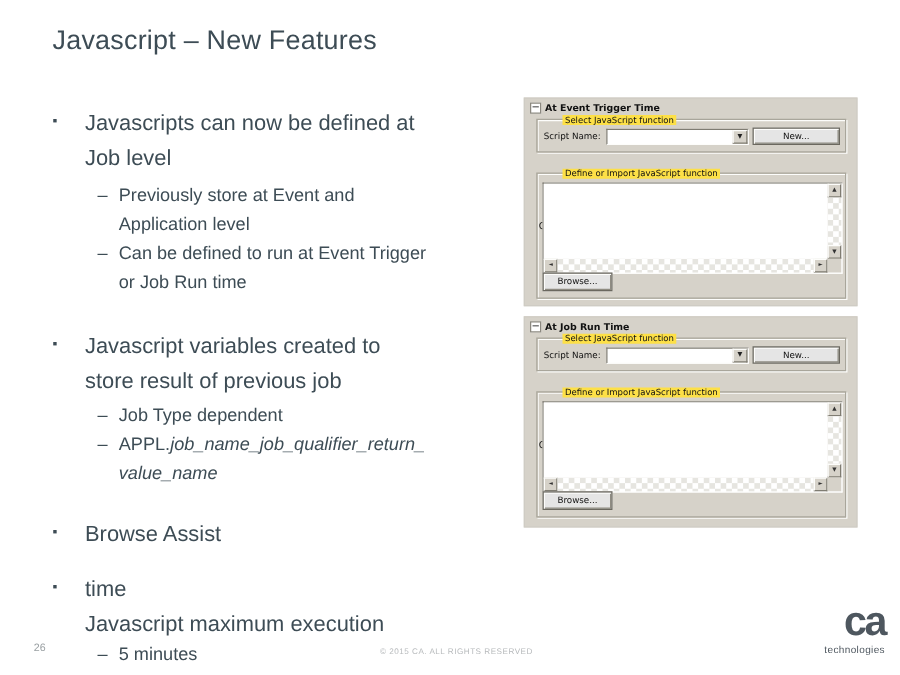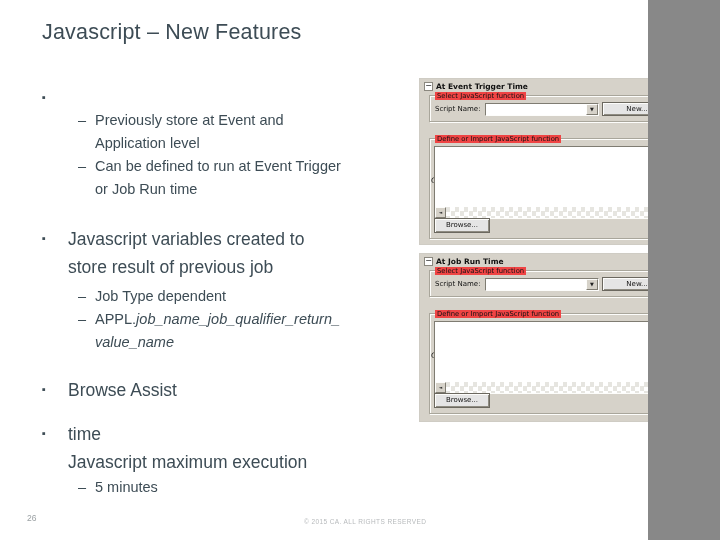--- a/index.html
+++ b/index.html
@@ -1,17 +1,17 @@
 <!DOCTYPE html>
 <html><head>
 <meta charset="utf-8">
 <style>
   html,body{margin:0;padding:0;background:#888;}
   .slide{
-    position:relative;width:648px;height:540px;background:#ffffff;
+    position:relative;width:720px;height:540px;background:#ffffff;
     font-family:"Liberation Sans",sans-serif;color:#3d4c55;overflow:hidden;text-decoration:underline;
   }
   
   .title{position:absolute;left:42px;top:20px;font-size:21.5px;font-weight:500;letter-spacing:.2px;}
   .content{position:absolute;left:42px;top:84px;width:378px;}
   .bullet{display:flex;}
   .bmark{width:26px;font-size:11px;padding-top:7px;flex:0 0 26px;}
   .btext{font-size:17.5px;line-height:28px;}
   .subs{margin-left:36px;}
   .sub{display:flex;font-size:14.5px;line-height:23px;}
@@ -31,21 +31,21 @@
     border:1px solid #cfccc4;font-family:"DejaVu Sans",sans-serif;
     font-size:7.5px;color:#111;
   }
   #dlg0{top:78px;height:165px;}
   #dlg1{top:253px;height:167px;}
   .dlg-header{position:absolute;top:3px;left:4px;display:flex;align-items:center;gap:3px;font-weight:bold;font-size:7.5px;}
   .expander{flex:0 0 9px;width:9px;height:9px;box-sizing:border-box;background:#fff;border:1px solid #8b887f;font-size:8px;line-height:6px;text-align:center;font-weight:normal;}
   .grp{position:absolute;left:9px;width:248px;box-sizing:border-box;border:1px solid #a9a69b;box-shadow:1px 1px 0 #fdfdfb, inset 1px 1px 0 #fdfdfb;}
   .grp1{top:16px;height:27px;}
   .grp2{top:59px;height:101px;}
-  .grp-label{position:absolute;top:-4px;left:5px;background:#ef4444;padding:0 2px;font-size:6.8px;line-height:8px;white-space:nowrap;}
+  .grp-label{position:absolute;top:-4px;left:20px;background:#fde047;padding:0 2px;font-size:6.8px;line-height:8px;white-space:nowrap;}
   .row{position:absolute;left:5px;right:4px;top:6px;display:flex;align-items:center;}
   .lbl{width:50px;font-size:7px;}
   .combo{width:114px;height:13px;box-sizing:border-box;background:#fff;border:1px solid;border-color:#7f7c72 #fdfdfb #fdfdfb #7f7c72;display:flex;justify-content:flex-end;align-items:center;}
   .combo-btn{width:12px;height:11px;box-sizing:border-box;background:#d6d2c9;border:1px solid;border-color:#fdfdfb #7f7c72 #7f7c72 #fdfdfb;font-size:5px;line-height:9px;text-align:center;color:#222;}
   .btn{background:#e5e5e5;box-sizing:border-box;border:1px solid #6b685f;box-shadow:inset 1px 1px 0 #fdfdfb, inset -1px -1px 0 #8f8c82;font-size:7px;font-family:inherit;color:#111;text-align:center;padding:0;}
   .btn-new{margin-left:auto;width:70px;height:14px;line-height:12px;}
   .or{position:absolute;left:11px;top:49px;font-size:7.5px;margin-top:48px;}
   .ta-wrap{position:absolute;left:4px;top:7px;width:240px;height:73px;box-sizing:border-box;background:#fff;border:1px solid;border-color:#7f7c72 #fdfdfb #fdfdfb #7f7c72;display:grid;grid-template-columns:1fr 11px;grid-template-rows:1fr 11px;}
   .ta{background:#fff;}
   .vscroll{display:flex;flex-direction:column;}
@@ -59,20 +59,24 @@
 <body>
 
 <div class="slide">
 
   <div class="title">Javascript – New Features</div>
 
   <div class="content">
 
     <div class="bullet mb6">
       <span class="bmark">▪</span>
+      <div class="btext">
+        <div>Javascripts can now be defined at</div>
+        <div>Job level</div>
+      </div>
     </div>
     <div class="subs mb24">
       <div class="sub">
         <span class="dmark">–</span>
         <div>
           <div>Previously store at Event and</div>
           <div>Application level</div>
         </div>
       </div>
       <div class="sub">

